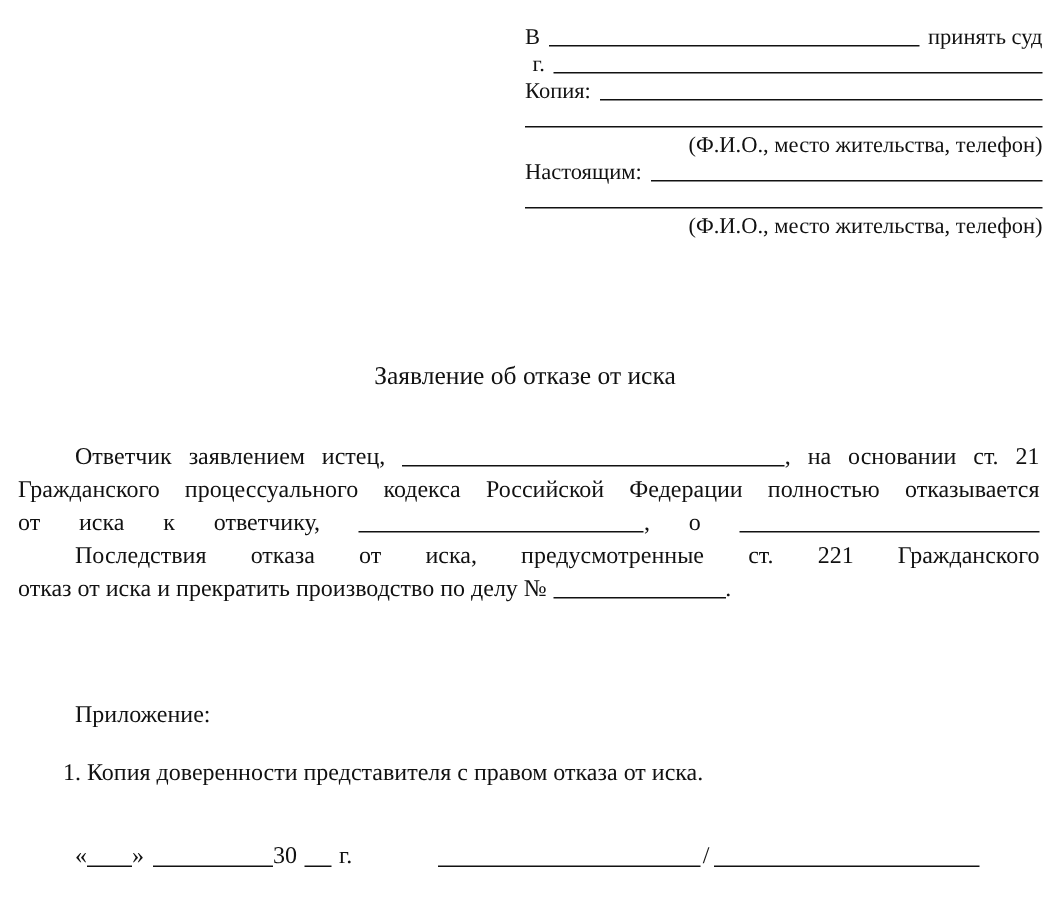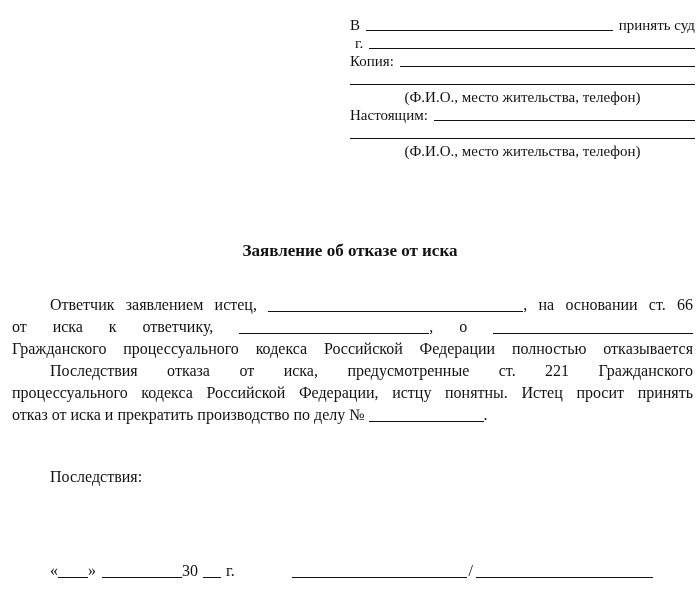--- a/index.html
+++ b/index.html
@@ -34,33 +34,33 @@
   }
   .hrow .fill {
     flex: 1;
     border-bottom: 1px solid #111;
     margin: 0 0 3px 6px;
     min-width: 10px;
   }
   .hrow .fill:first-child { margin-left: 0; }
   .hrow .fill.mid { margin-right: 6px; }
   .hrow.caption {
-    justify-content: center;
+    justify-content: flex-end;
   }
   .hrow.indent-city { padding-left: 5px; }
 
   
   .doc-title {
     position: absolute;
     top: 241px;
     left: 0;
     width: 700px;
     text-align: center;
     font-size: 17px;
-    font-weight: bold;
+    font-weight: normal;
     line-height: 20px;
   }
 
   
   .body-block {
     position: absolute;
     top: 294px;
     left: 12px;
     width: 681px;
     font-size: 16px;
@@ -171,28 +171,28 @@
         <span class="fill"></span>
       </div>
     <div class="hrow caption">
         <span>(Ф.И.О., место жительства, телефон)</span>
       </div>
   </div>
 
   <div class="doc-title">Заявление об отказе от иска</div>
 
   <div class="body-block">
-    <div class="bline just"><span class="ind"></span><span>Ответчик заявлением истец,</span> <span class="blank b255"></span><span>, на основании ст. 66</span></div>
+    <div class="bline just"><span class="ind"></span><span>Ответчик заявлением истец,</span> <span class="blank b255"></span><span>, на основании ст. 21</span></div>
+    <div class="bline just"><span>Гражданского процессуального кодекса Российской Федерации полностью отказывается</span></div>
     <div class="bline just"><span>от иска к ответчику,</span> <span class="blank b190"></span><span>, о</span> <span class="blank b200"></span></div>
-    <div class="bline just"><span>Гражданского процессуального кодекса Российской Федерации полностью отказывается</span></div>
     <div class="bline just"><span class="ind"></span><span>Последствия отказа от иска, предусмотренные ст. 221 Гражданского</span></div>
-    <div class="bline just"><span>процессуального кодекса Российской Федерации, истцу понятны. Истец просит принять</span></div>
     <div class="bline"><span>отказ от иска и прекратить производство по делу №</span> <span class="blank b115"></span><span>.</span></div>
   </div>
 
-  <div class="attach-heading"><span class="ind"></span><span>Последствия:</span></div>
+  <div class="attach-heading"><span class="ind"></span><span>Приложение:</span></div>
+  <div class="attach-item"><span class="ind30"></span><span>1. Копия доверенности представителя с правом отказа от иска.</span></div>
 
   <div class="footer-row">
     <div class="fgroup"><span>«</span><span class="fblank fb30"></span><span>»</span><span class="fblank fb80"></span> <span>30</span><span class="fblank fb18"></span><span>г.</span></div>
     <div class="fgroup sig-group"><span class="fblank fb175"></span><span class="slash">/</span><span class="fblank fb177"></span></div>
   </div>
 
 </div>
 
 </body></html>

